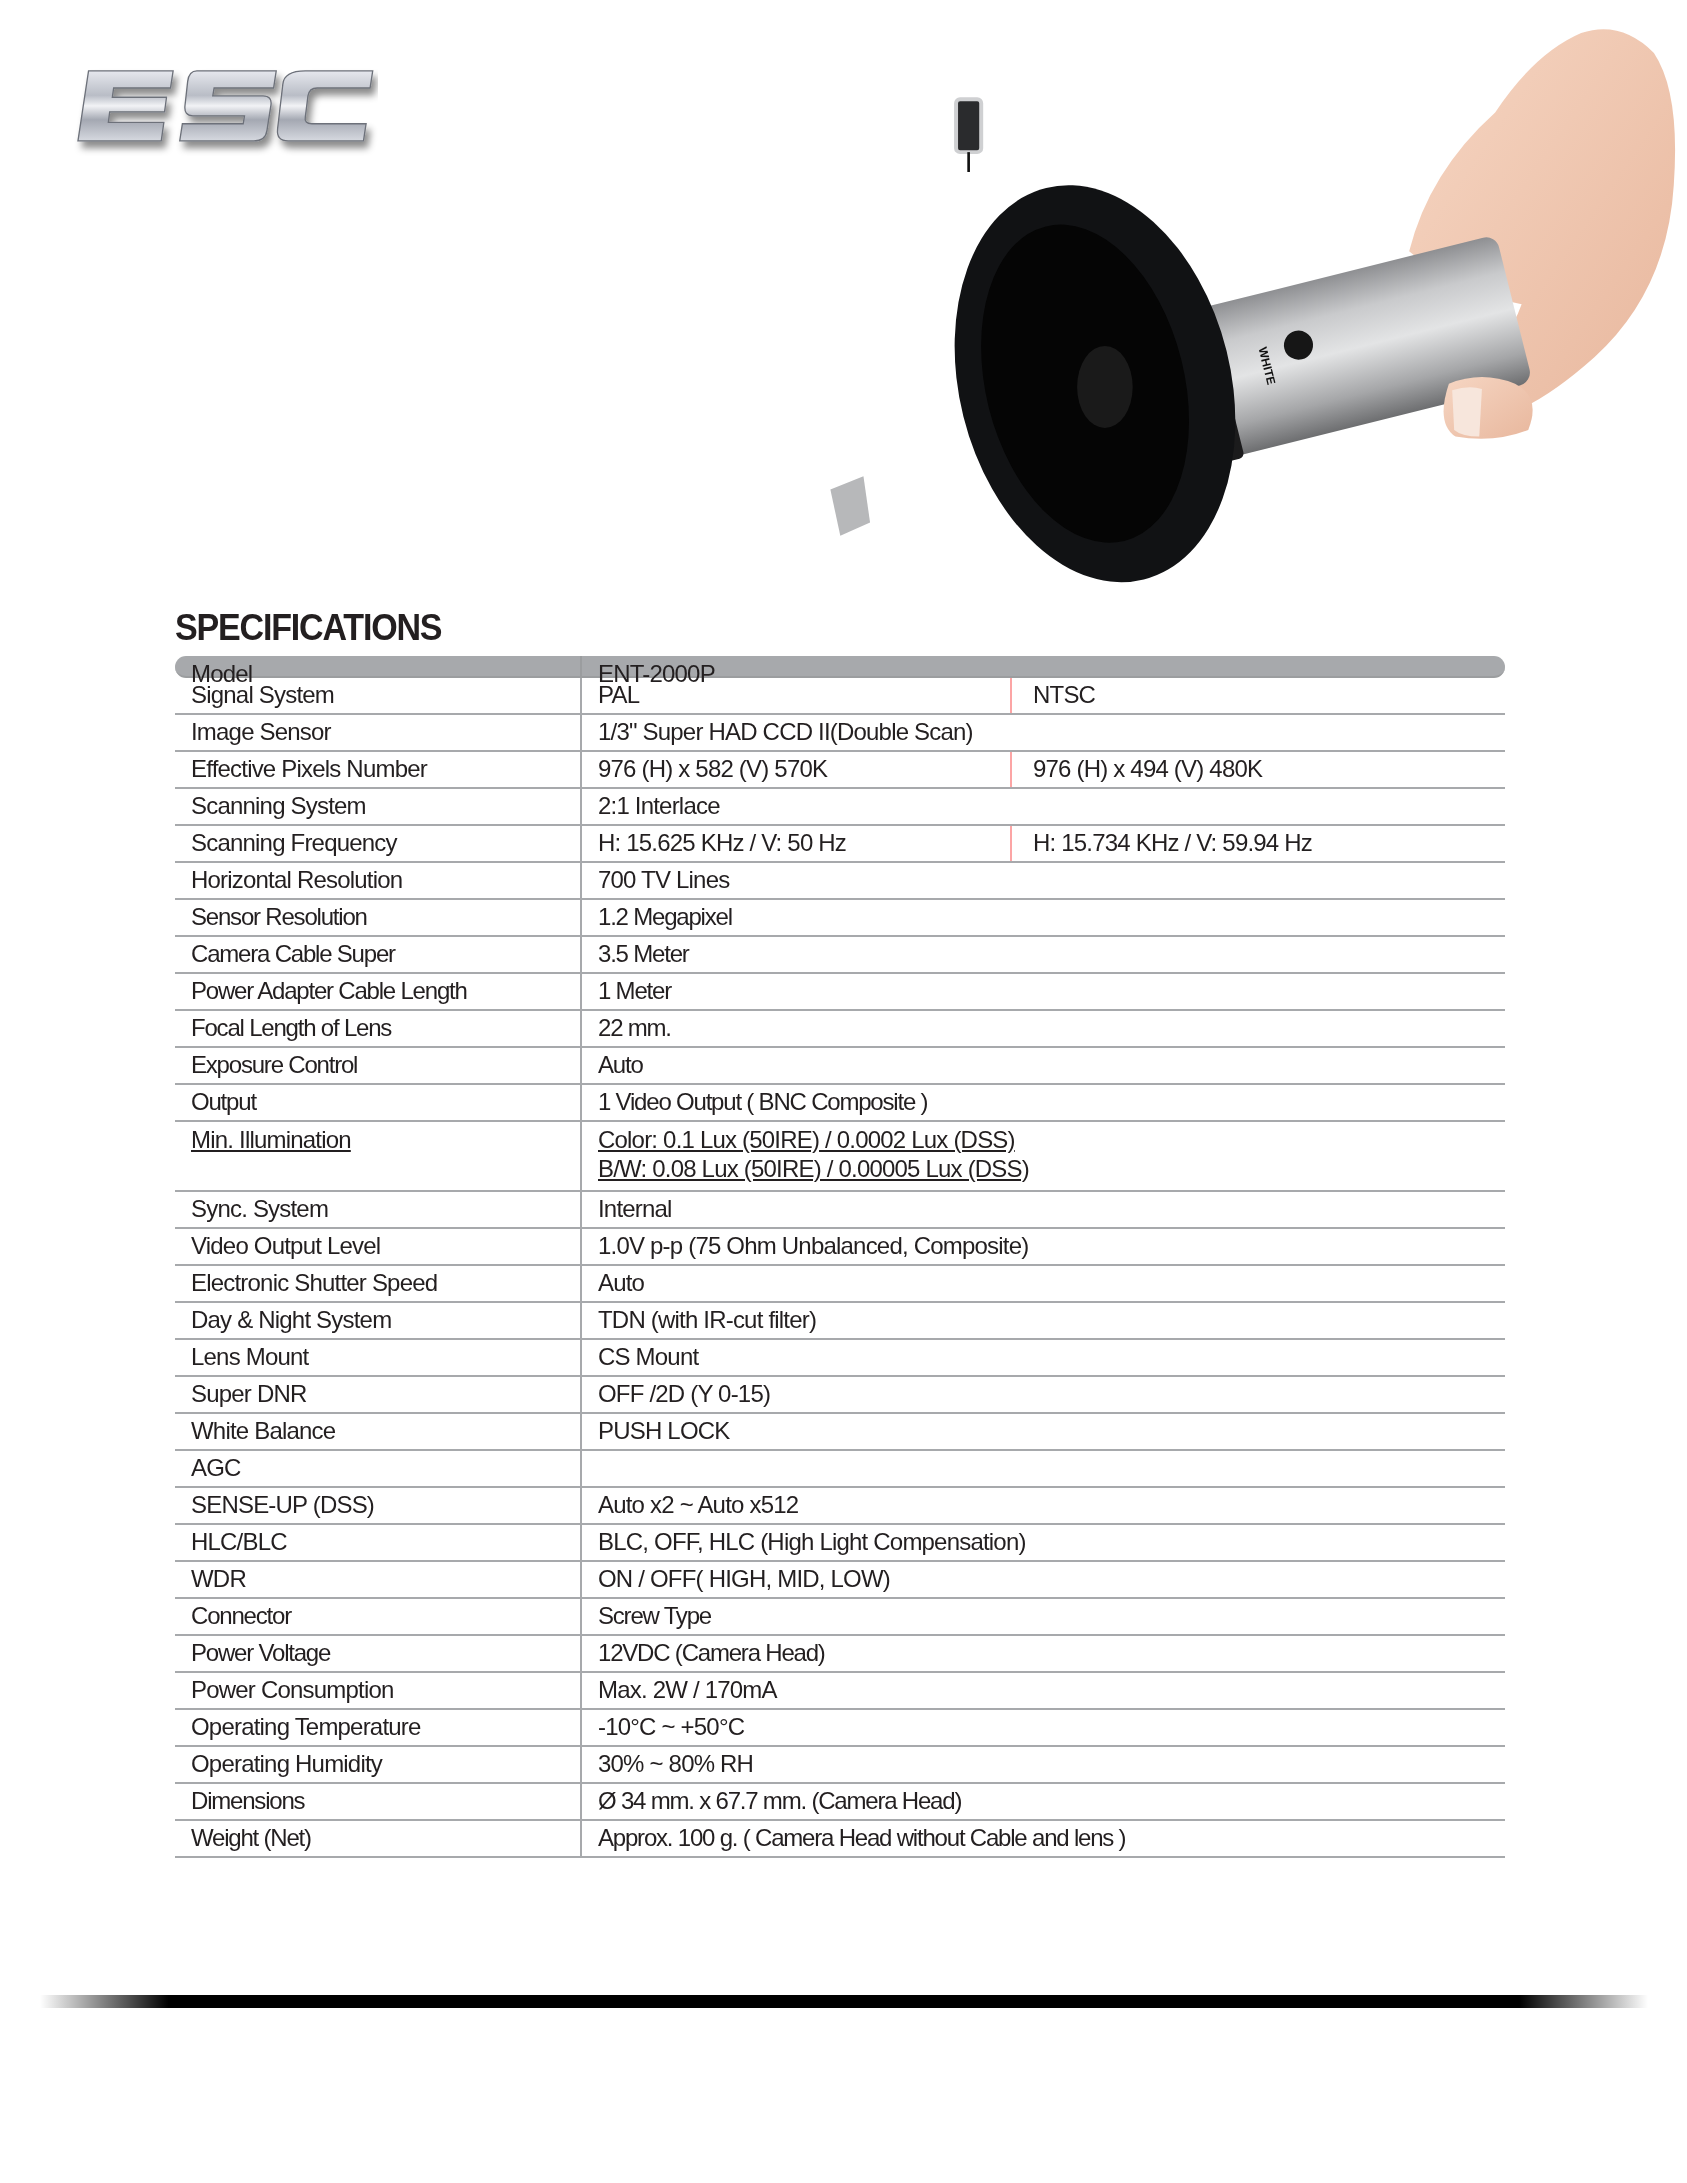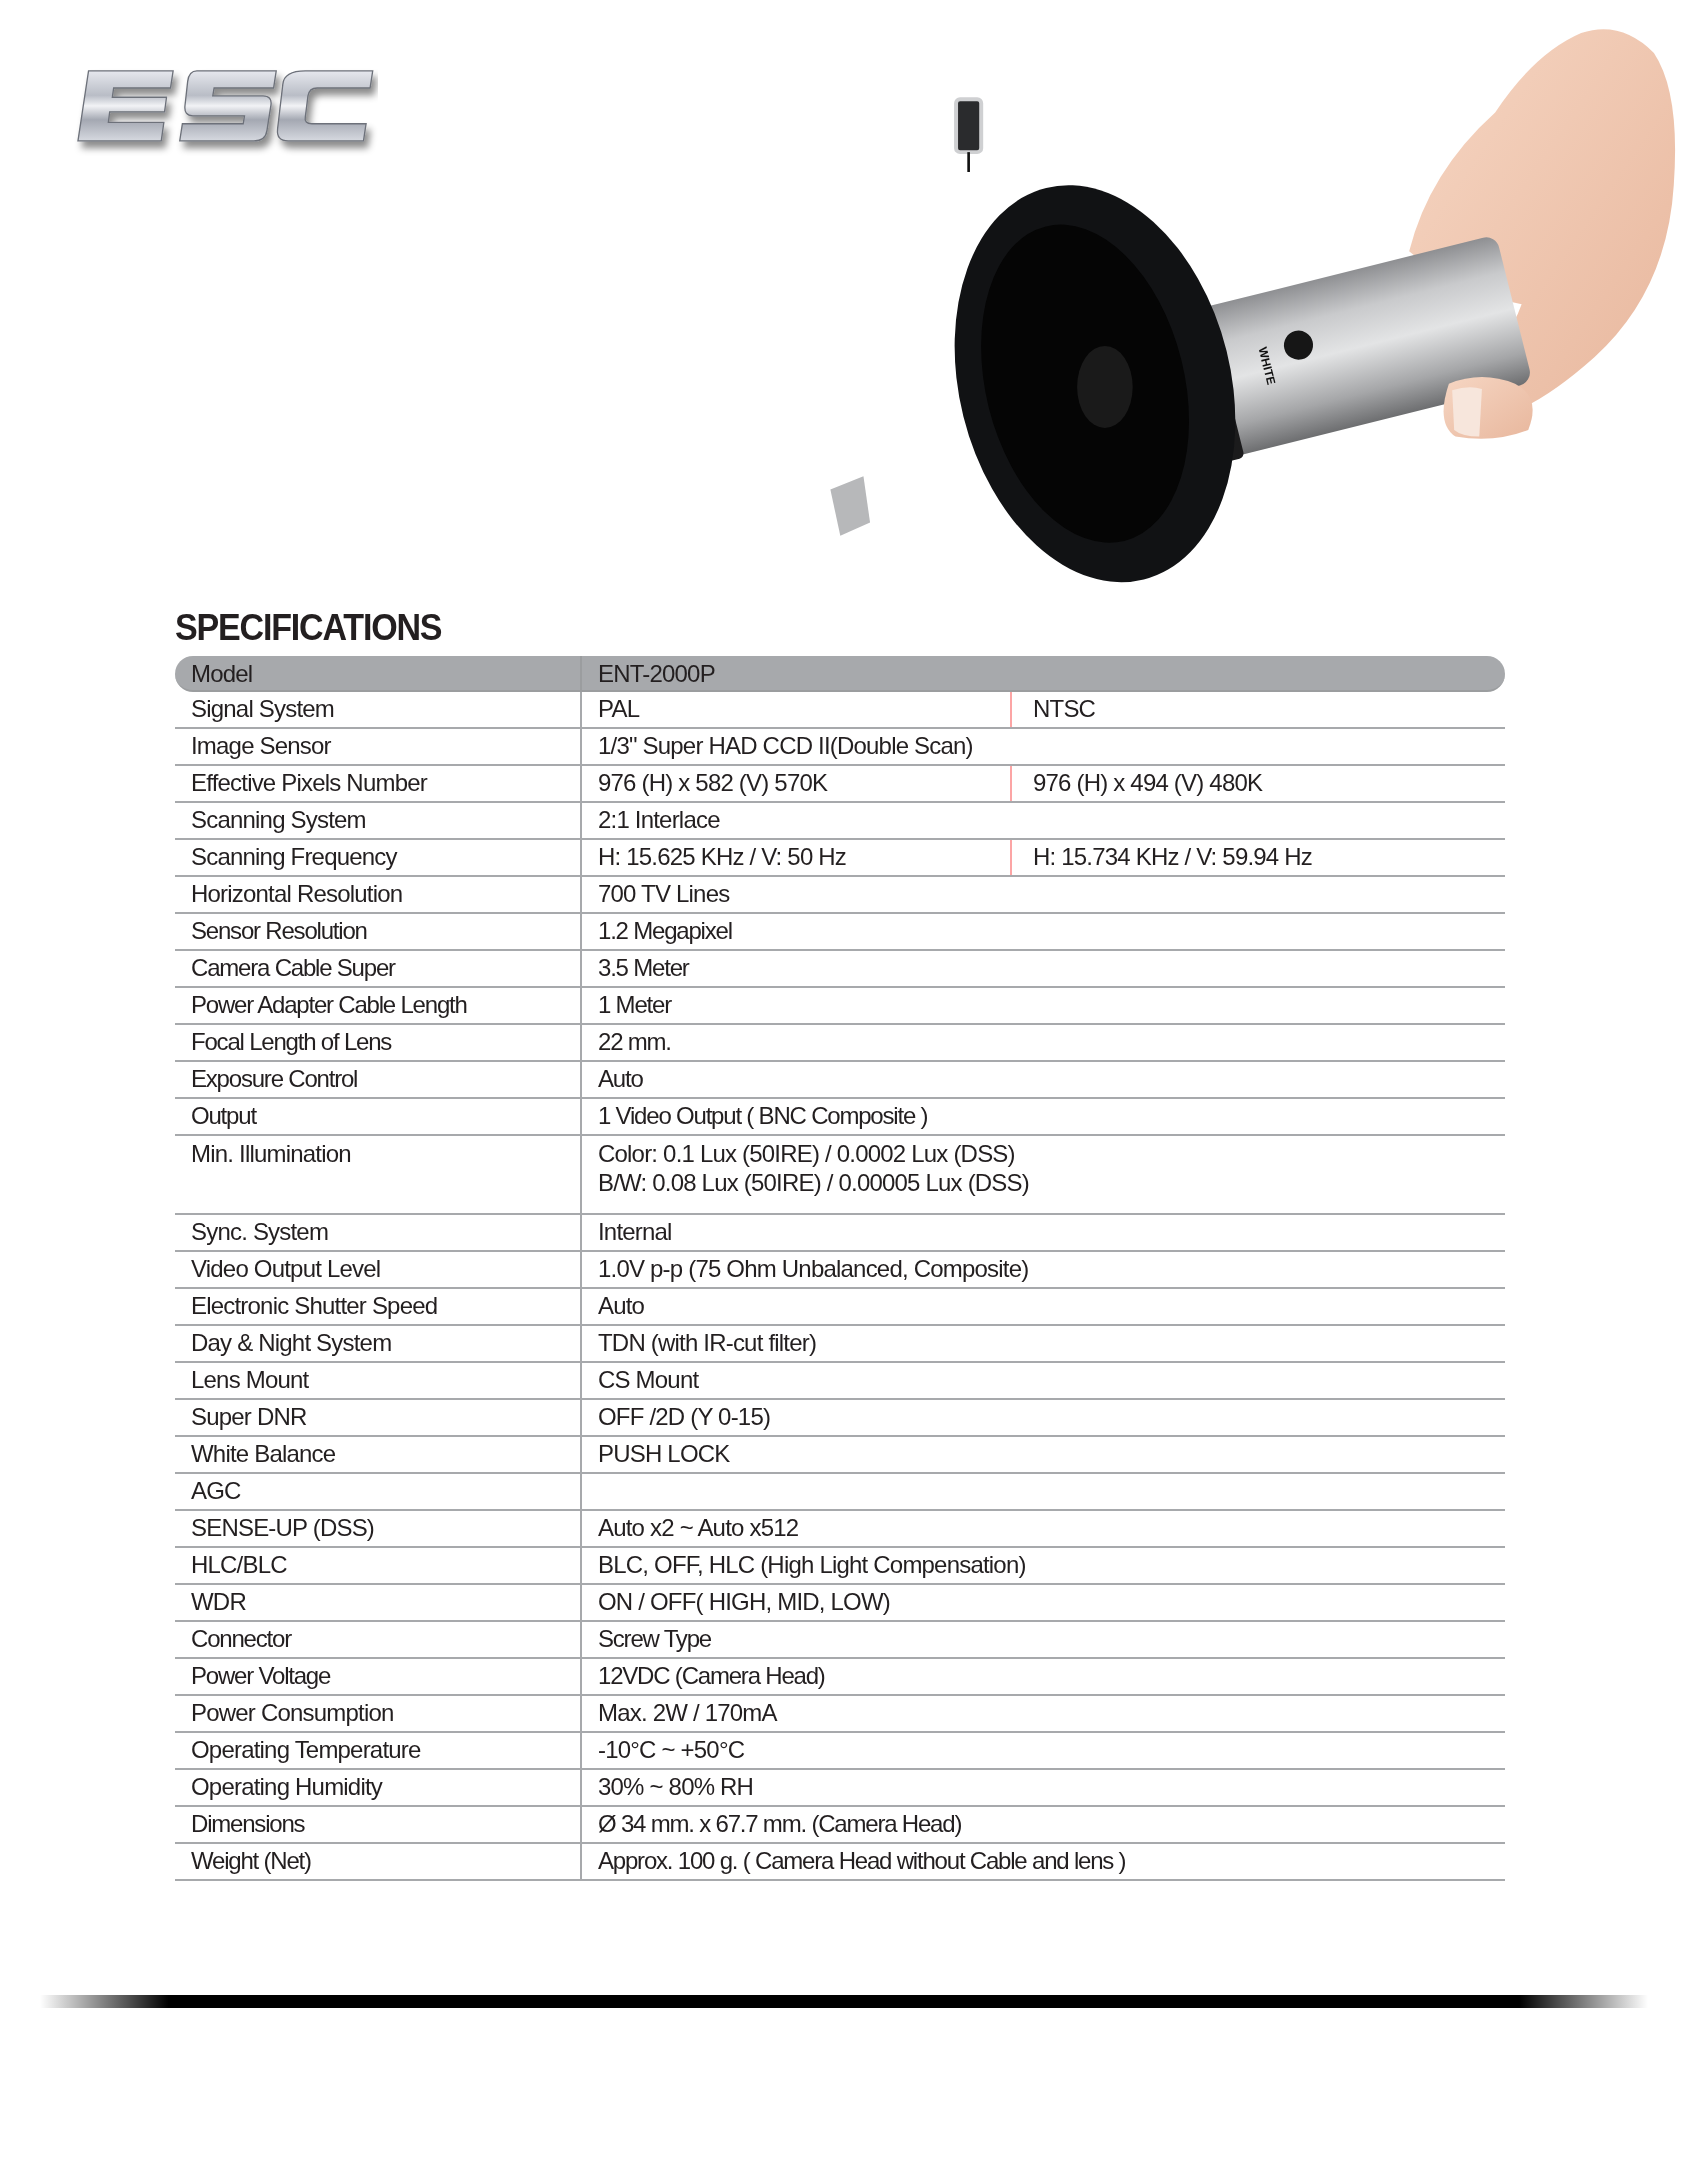--- a/index.html
+++ b/index.html
@@ -16,31 +16,31 @@
 
   
   .spec-title { position: absolute; left: 175px; top: 607px; margin: 0;
                 font-family: "Liberation Sans", sans-serif; font-weight: bold;
                 font-size: 37px; letter-spacing: -1.3px; transform: scaleX(0.92);
                 transform-origin: left; color: #231f20; }
 
   
   .spec-table { position: absolute; left: 175px; top: 656px; width: 1330px; }
   .row { display: flex; position: relative; border-bottom: 2.6px solid #a7a9ac; box-sizing: border-box; }
-  .row.header { background: #a7a9ac; border-bottom: 2.6px solid #9b9d9f; height: 36px; border-radius: 19px; }
+  .row.header { background: #a7a9ac; border-bottom: 2.6px solid #9b9d9f; height: 22px; border-radius: 19px; }
   .cell { font-size: 24px; line-height: 34px; padding-left: 16px; box-sizing: border-box;
           transform-origin: left; white-space: nowrap; color: #231f20; }
   .cell.label { width: 407px; border-right: 2px solid #a7a9ac; }
   .cell.value { flex: 1; padding-left: 16px; }
   .cell.value.split { flex: none; width: 430px; border-right: 2px solid #fca5a5; }
   .cell.value2 { flex: 1; padding-left: 21px; }
   .row.header .cell.label { border-right: 2px solid #9b9d9f; }
   .row.header .cell { line-height: 36px; }
   .row.normal { height: 37px; }
-  .row.tall { height: 79px; }
+  .row.tall { height: 70px; text-decoration: underline; }
   .row.tall .cell { line-height: 29px; padding-top: 2.6px; }
   .narrow { letter-spacing: -0.8px; }
   .cal { letter-spacing: -1.2px; }
 
   
   .footer-bar { position: absolute; left: 40px; top: 1995px; width: 1608px; height: 13.2px;
                 background: linear-gradient(to right, rgba(0,0,0,0) 0%, #000 8%, #000 92%, rgba(0,0,0,0) 100%); }
 </style>
 </head>
 <body>

